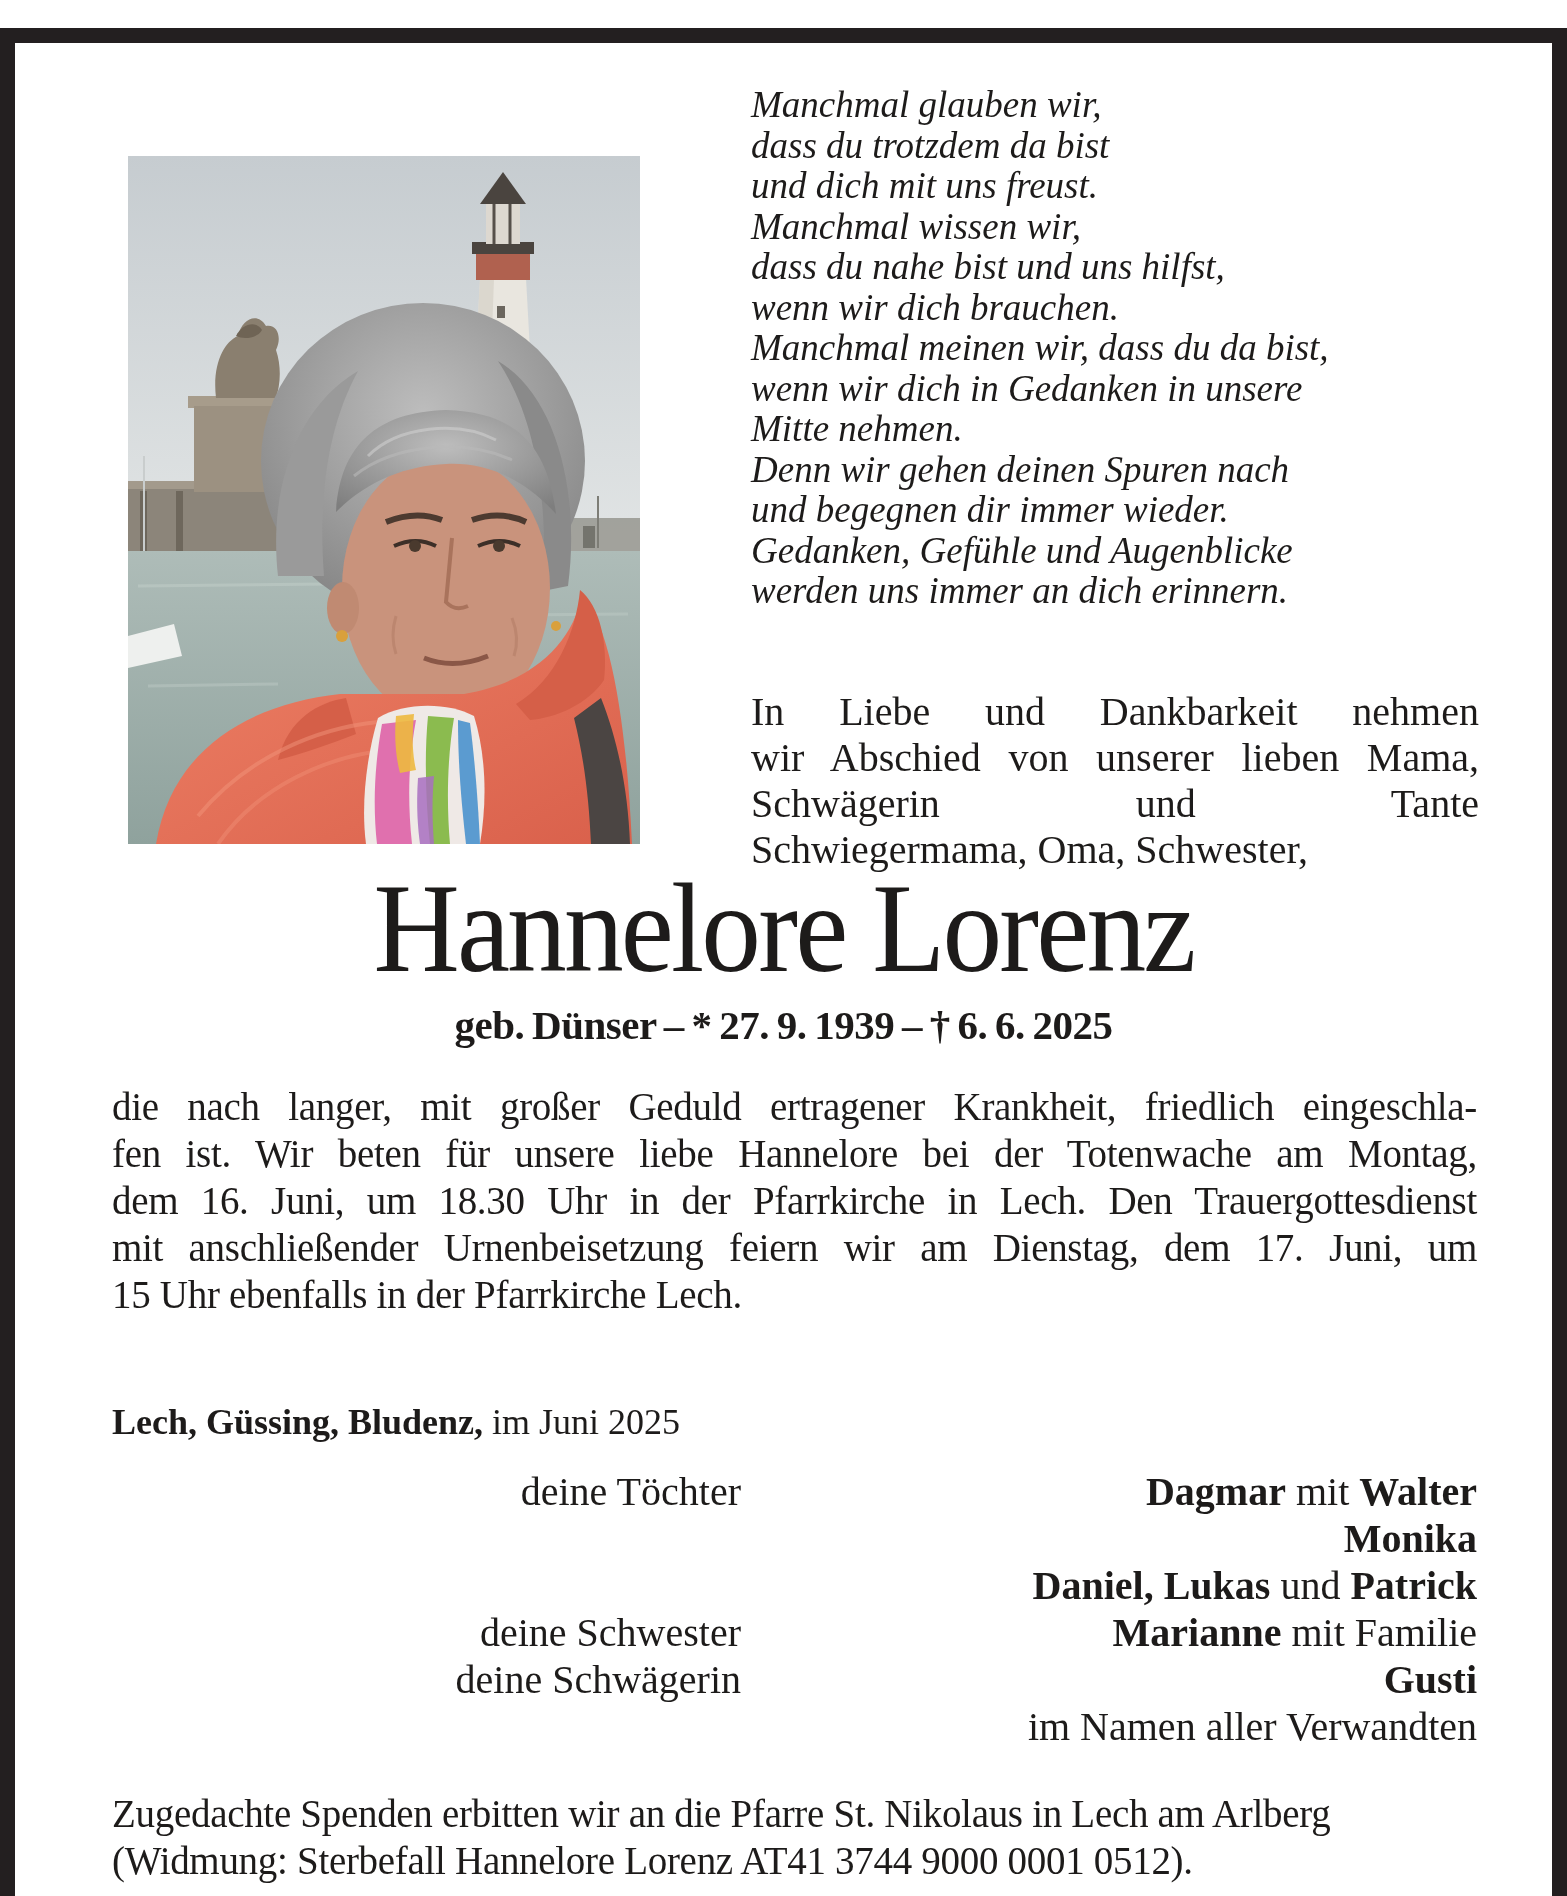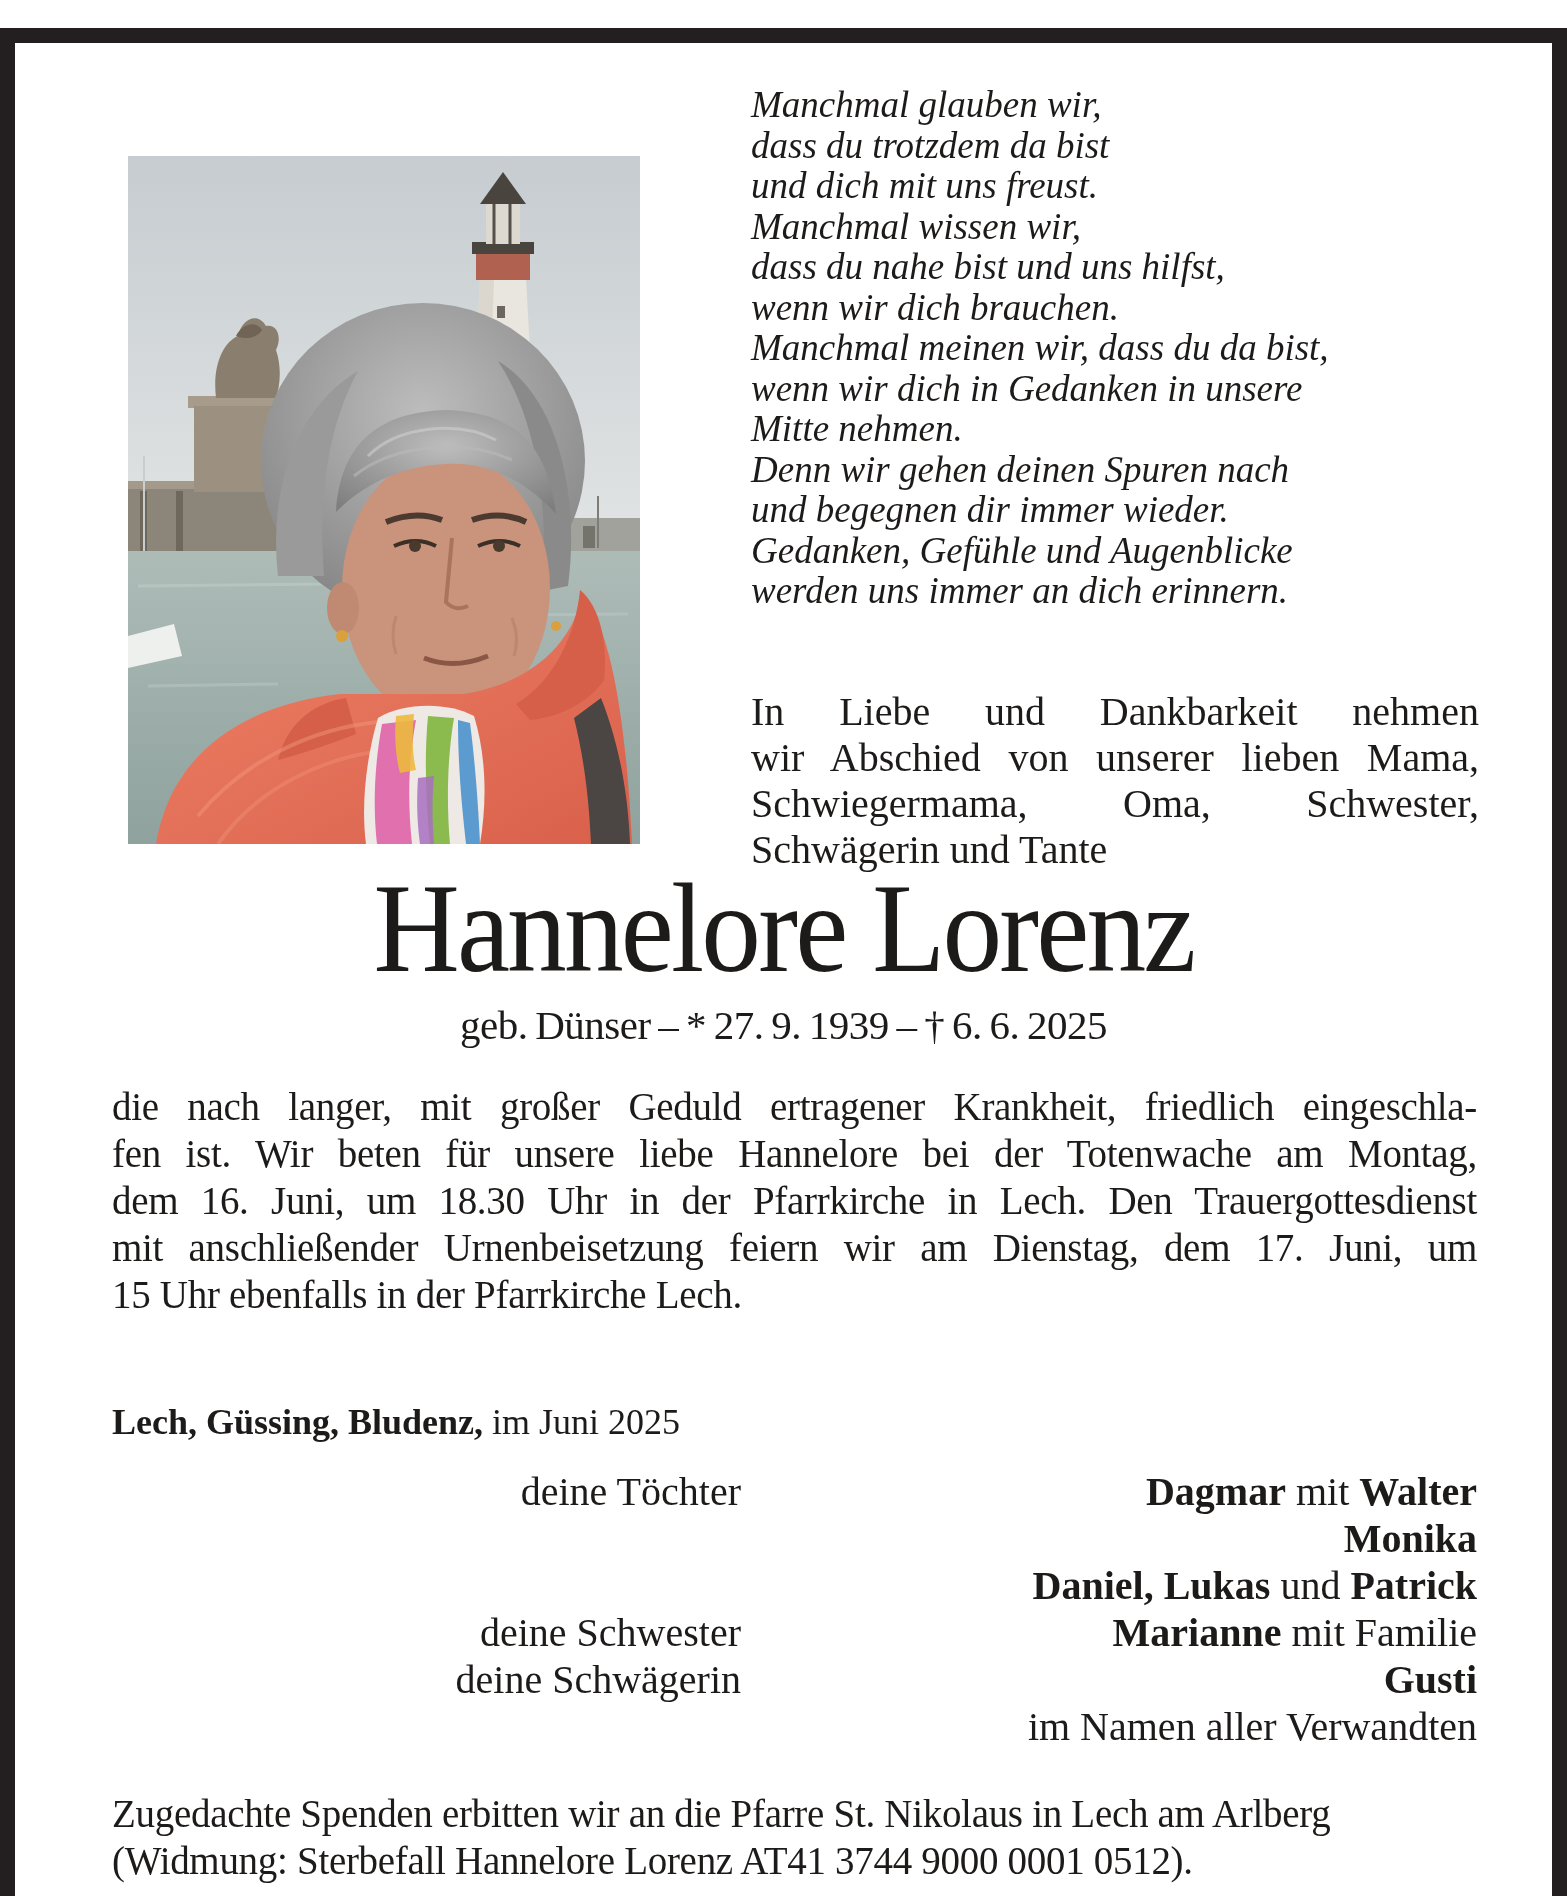--- a/index.html
+++ b/index.html
@@ -21,21 +21,21 @@
   
   .poem{left:736px;top:42px;width:740px;font-style:italic;font-size:37px;line-height:40.5px;}
   
   .intro{left:736px;top:646px;width:728px;font-size:40px;line-height:46px;}
   .just .line{text-align:justify;text-align-last:justify;}
   .just .line:last-child{text-align-last:left;}
   
   .title{left:0;top:820px;width:100%;margin:0;font-weight:400;
     font-size:127px;line-height:130px;text-align:center;letter-spacing:-3px;
     transform:scaleX(.94);transform-origin:center;}
-  .subtitle{left:0;top:958px;width:100%;text-align:center;font-weight:400;
+  .subtitle{left:0;top:958px;width:100%;text-align:center;font-weight:700;
     font-size:41px;line-height:48px;letter-spacing:-.5px;word-spacing:-2px;}
   
   .bodytext{left:97px;top:1040px;width:1365px;font-size:39px;line-height:47px;letter-spacing:-.3px;}
   
   .dateline{left:97px;top:1356px;font-size:36px;line-height:47px;}
   .b{font-weight:700;}
   
   .mem-heading{left:738px;top:1375px;font-size:40px;line-height:47px;}
   .mem-rows{left:0;top:1425px;width:1462px;font-size:40px;line-height:47px;}
   .mem-row{display:flex;}
@@ -183,22 +183,22 @@
       <div class="poem-line">Mitte nehmen.</div>
       <div class="poem-line">Denn wir gehen deinen Spuren nach</div>
       <div class="poem-line">und begegnen dir immer wieder.</div>
       <div class="poem-line">Gedanken, Gefühle und Augenblicke</div>
       <div class="poem-line">werden uns immer an dich erinnern.</div>
     </div>
 
   <div class="abs intro just">
       <div class="line">In Liebe und Dankbarkeit nehmen</div>
       <div class="line">wir Abschied von unserer lieben Mama,</div>
+      <div class="line">Schwägerin und Tante</div>
       <div class="line">Schwiegermama, Oma, Schwester,</div>
-      <div class="line">Schwägerin und Tante</div>
     </div>
 
   <h1 class="abs title">Hannelore Lorenz</h1>
 
   <div class="abs subtitle">geb. Dünser – * 27. 9. 1939 – † 6. 6. 2025</div>
 
   <div class="abs bodytext just">
       <div class="line">die nach langer, mit großer Geduld ertragener Krankheit, friedlich eingeschla-</div>
       <div class="line">fen ist. Wir beten für unsere liebe Hannelore bei der Totenwache am Montag,</div>
       <div class="line">dem 16. Juni, um 18.30 Uhr in der Pfarrkirche in Lech. Den Trauergottesdienst</div>

